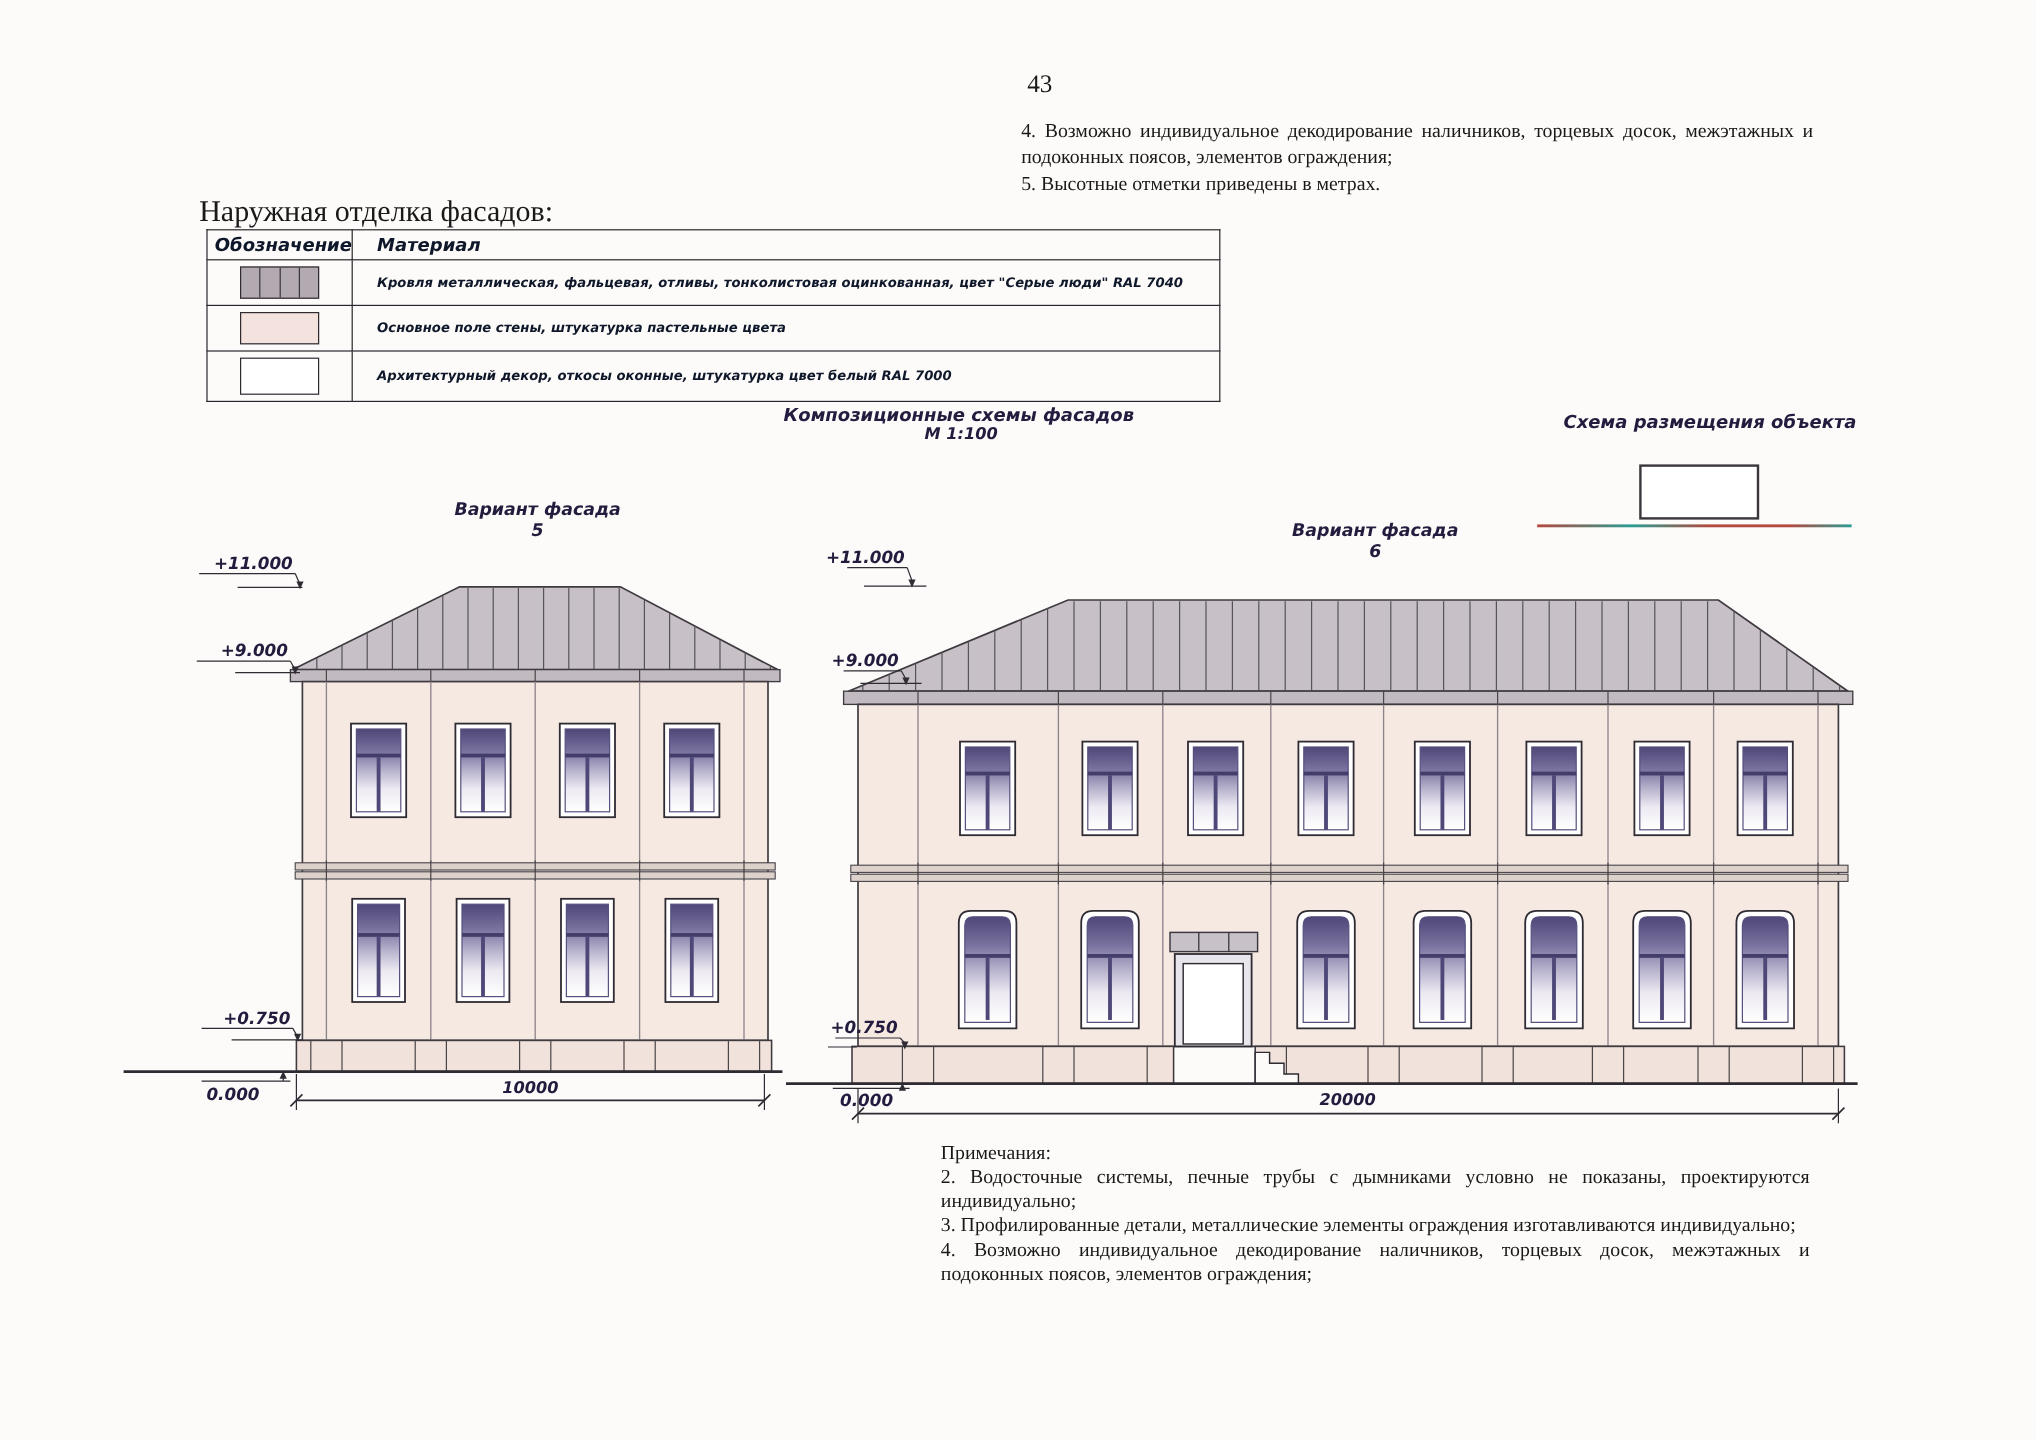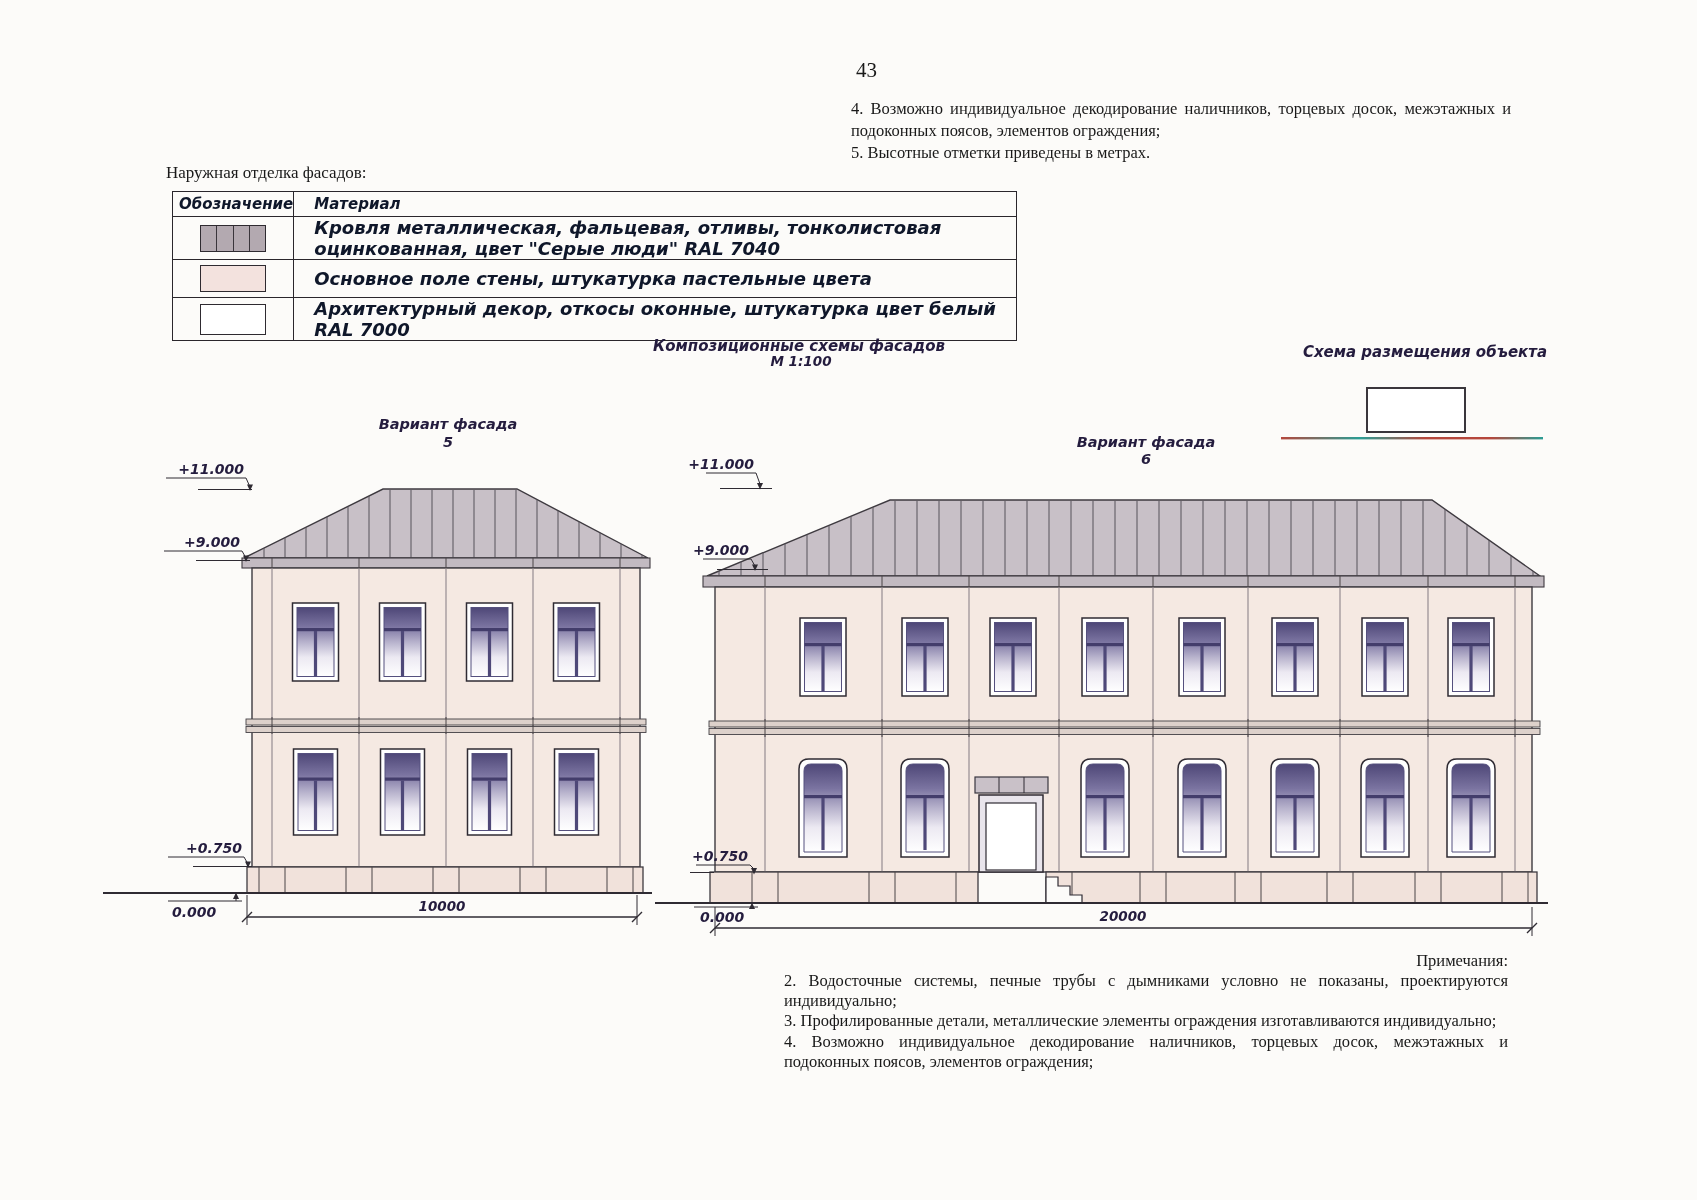--- a/index.html
+++ b/index.html
@@ -2,39 +2,39 @@
 <html><head>
 <meta charset="utf-8">
 <style>
   html,body{margin:0;padding:0;background:#d9d9d9;}
   .page{position:relative;width:1697px;height:1200px;background:#fcfbf9;overflow:hidden;
         font-family:"Liberation Serif",serif;color:#191919;}
   
   .page-number{position:absolute;left:845px;top:58px;font-size:21px;margin-left:11px;}
   .top-notes{position:absolute;left:851px;top:98px;width:660px;font-size:16.5px;line-height:1.32;text-align:justify;}
   .top-notes p{margin:0;}
-  .finish-title{position:absolute;left:166px;top:163px;font-size:17px;}
+  .finish-title{position:absolute;left:166px;top:163px;font-size:25px;}
   .finish-table{position:absolute;left:172px;top:191px;width:845px;border-collapse:collapse;
        font-family:"DejaVu Sans",sans-serif;font-style:italic;font-weight:bold;color:#0f172a;}
   .finish-table td,.finish-table th{border:1.7px solid #2a262c;padding:0;vertical-align:middle;}
   .finish-table th{font-size:15px;text-align:left;height:24px;}
   .finish-table .c1{width:90px;text-align:center;}
   .finish-table th.c1{padding-left:6px;text-align:left;}
   .finish-table th.c2{padding-left:20px;}
-  .finish-table td.c2{padding-left:20px;font-size:18px;}
+  .finish-table td.c2{padding-left:20px;font-size:11px;}
   .finish-table .r1{height:38px;} .finish-table .r2{height:38px;} .finish-table .r3{height:42px;}
   .swatch{margin:0 auto;border:1.6px solid #2e2a30;box-sizing:border-box;}
   .swatch.roof{width:66px;height:27px;background:#b3a9b0;display:flex;}
   .swatch.roof i{flex:1;border-right:1.4px solid #3a353b;}
   .swatch.roof i:last-child{border-right:none;}
   .swatch.wall{width:66px;height:27px;background:#f3e2de;}
   .swatch.white{width:66px;height:31px;background:#ffffff;}
   .notes{position:absolute;left:784px;top:951px;width:724px;font-size:16.5px;line-height:1.22;}
   .notes p{margin:0;text-align:justify;}
-  .notes p.nt{text-align:right;}
+  .notes p.nt{text-align:left;}
   
   svg.draw{position:absolute;left:0;top:0;}
   .ln{stroke:#2f2b33;fill:none;}
   .thk{stroke-width:2.2;} .med{stroke-width:1.4;} .thin{stroke-width:1;}
   .wallF{fill:#f5e9e2;stroke:#3e3a40;stroke-width:1.4;}
   .roofF{fill:#c8c0c7;stroke:#3e3a40;stroke-width:1.4;}
   .cornF{fill:#c2bac1;stroke:#3e3a40;stroke-width:1.1;}
   .bandF{fill:#ddd1cb;stroke:#444046;stroke-width:0.9;}
   .plinF{fill:#f1e2db;stroke:#3e3a40;stroke-width:1.3;}
   .seam{stroke:#56525a;stroke-width:1;}

